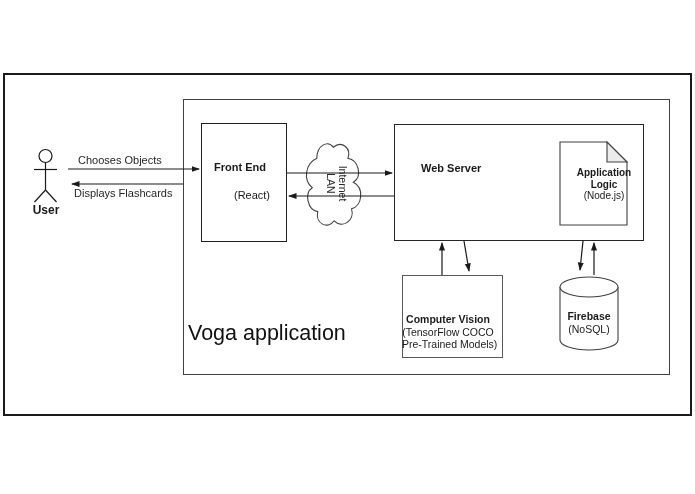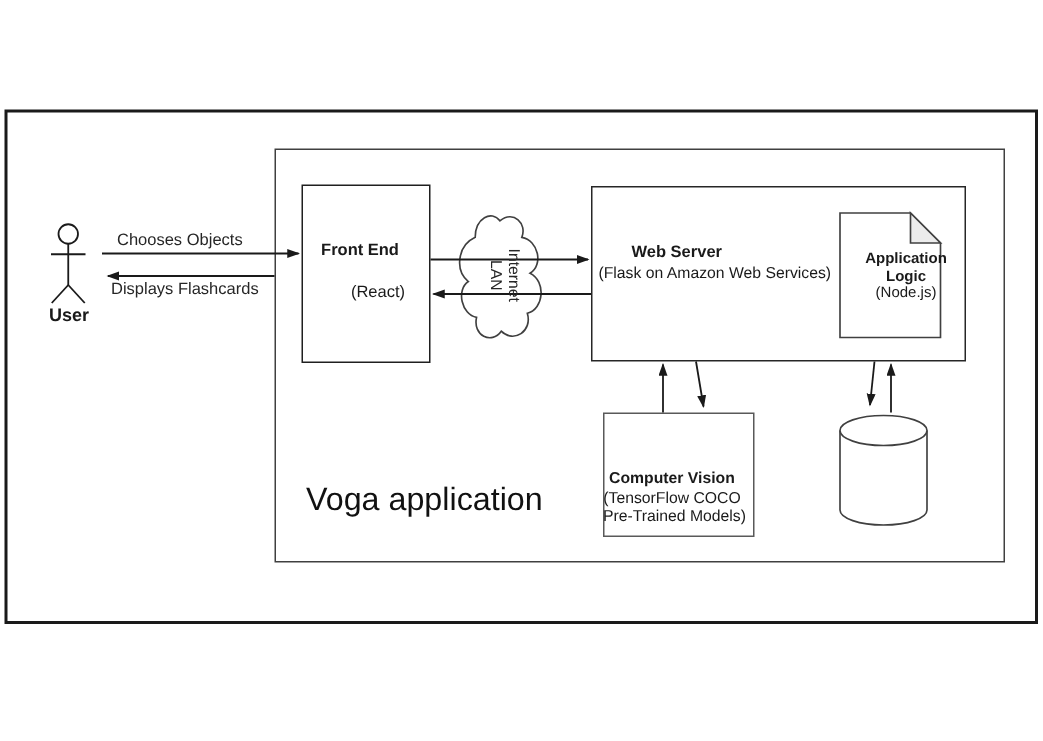--- a/index.html
+++ b/index.html
@@ -22,21 +22,21 @@
   .chooses-label{left:78px;top:154px;font-size:11px;color:#262626;}
   .displays-label{left:74px;top:187px;font-size:11px;color:#262626;}
   .frontend-title{left:201px;top:161px;width:78px;}
   .frontend-sub{left:201px;top:189px;width:102px;font-weight:normal;}
   .cloud-text{left:296px;top:172px;width:80px;transform:rotate(90deg);font-size:10.5px;line-height:11.5px;text-align:center;color:#262626;}
   .webserver-title{left:404px;top:162px;margin-left:17px;}
   .webserver-sub{left:399px;top:176px;font-size:10.5px;}
   .applogic-text{left:560px;top:167px;width:88px;line-height:11.5px;font-size:10px;}
   .cv-text{left:402px;top:313px;width:92px;line-height:12.5px;font-size:10.5px;}
   .firebase-text{left:558px;top:310px;width:62px;line-height:13px;font-size:10.5px;}
-  .voga-title{left:188px;top:321px;font-size:21.5px;color:#111;font-weight:normal;margin-left:16px;}
+  .voga-title{left:188px;top:321px;font-size:21.5px;color:#111;font-weight:normal;}
 </style>
 </head>
 <body>
 
 <div class="stage">
 
   <div class="box outer-frame"></div>
   <div class="box app-container"></div>
   <div class="box front-end-box"></div>
   <div class="box web-server-box"></div>
@@ -92,29 +92,32 @@
 
   <div class="txt ctr b s11 frontend-title">Front End</div>
   <div class="txt ctr s11 frontend-sub">(React)</div>
 
   <div class="txt cloud-text">
     <div>Internet</div>
     <div>LAN</div>
   </div>
 
   <div class="txt b s11 webserver-title">Web Server</div>
-  <div class="txt webserver-sub">(Flask on Amazon Web Services)</div>
 
   <div class="txt ctr applogic-text">
     <div class="b">Application</div>
     <div class="b">Logic</div>
     <div>(Node.js)</div>
   </div>
 
   <div class="txt ctr cv-text">
     <div class="b">Computer Vision</div>
     <div>(TensorFlow COCO</div>
     <div>Pre-Trained Models)</div>
   </div>
 
+  <div class="txt ctr firebase-text">
+    <div class="b">Firebase</div>
+    <div>(NoSQL)</div>
+  </div>
 
   <div class="txt voga-title">Voga application</div>
 </div>
 
 </body></html>

